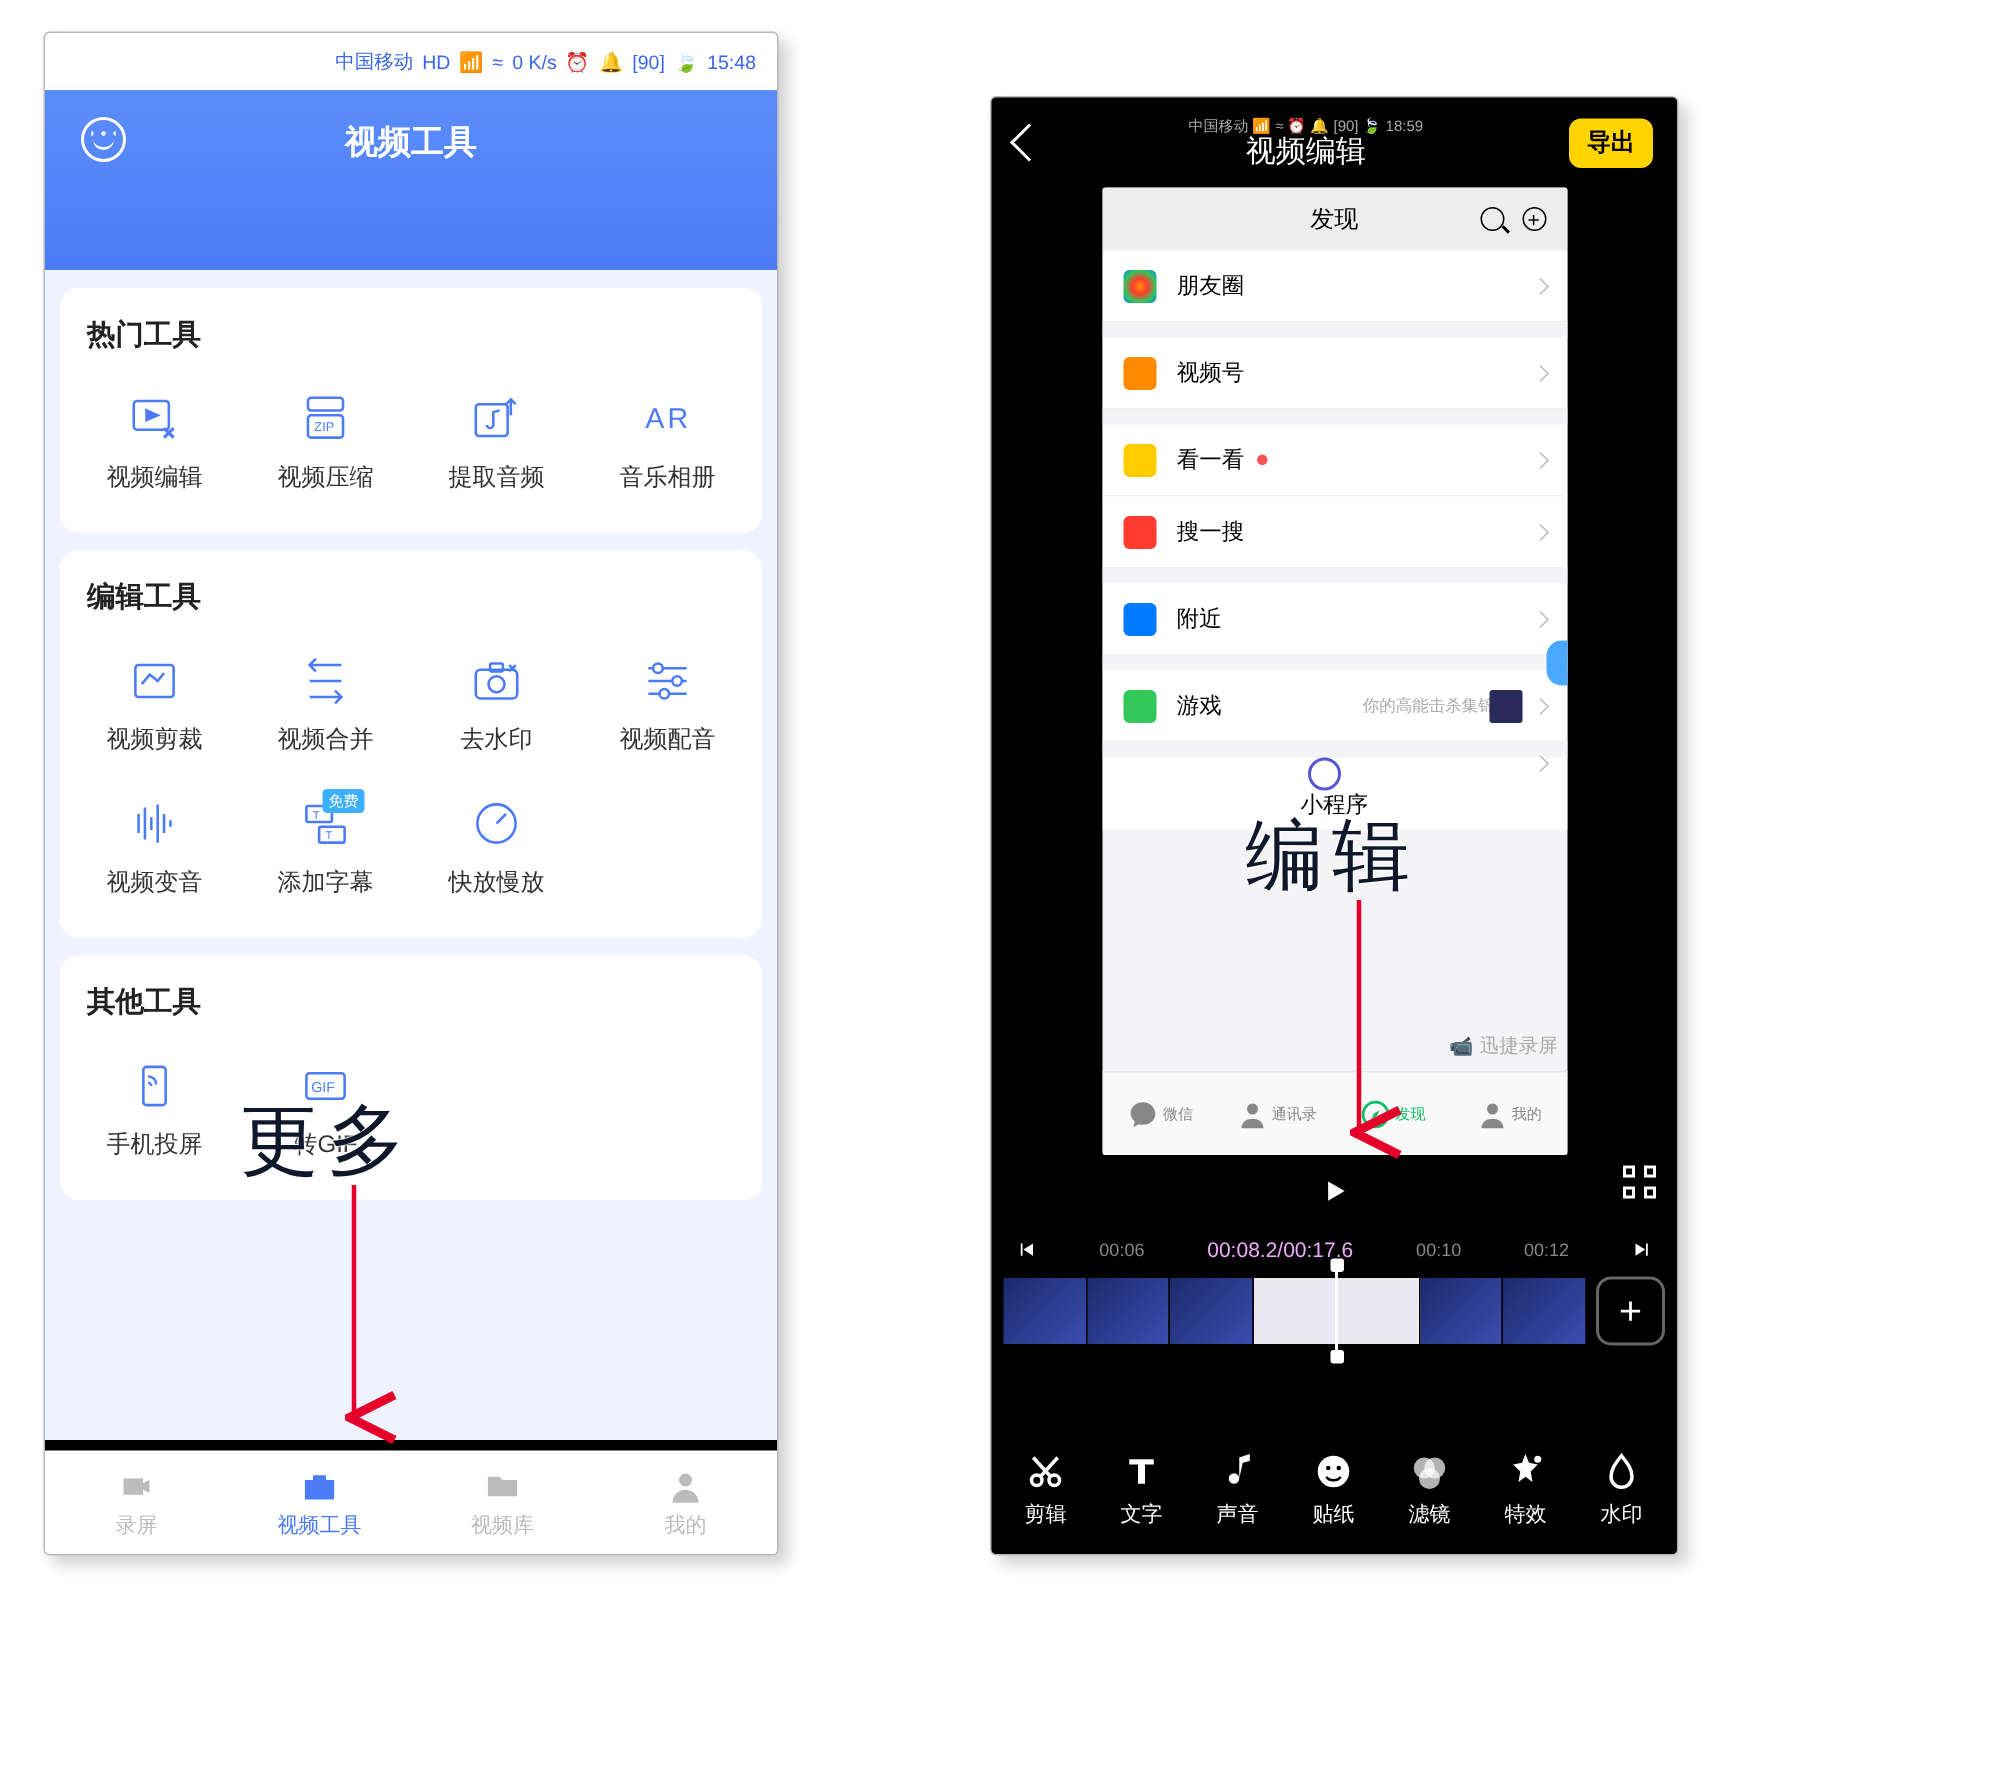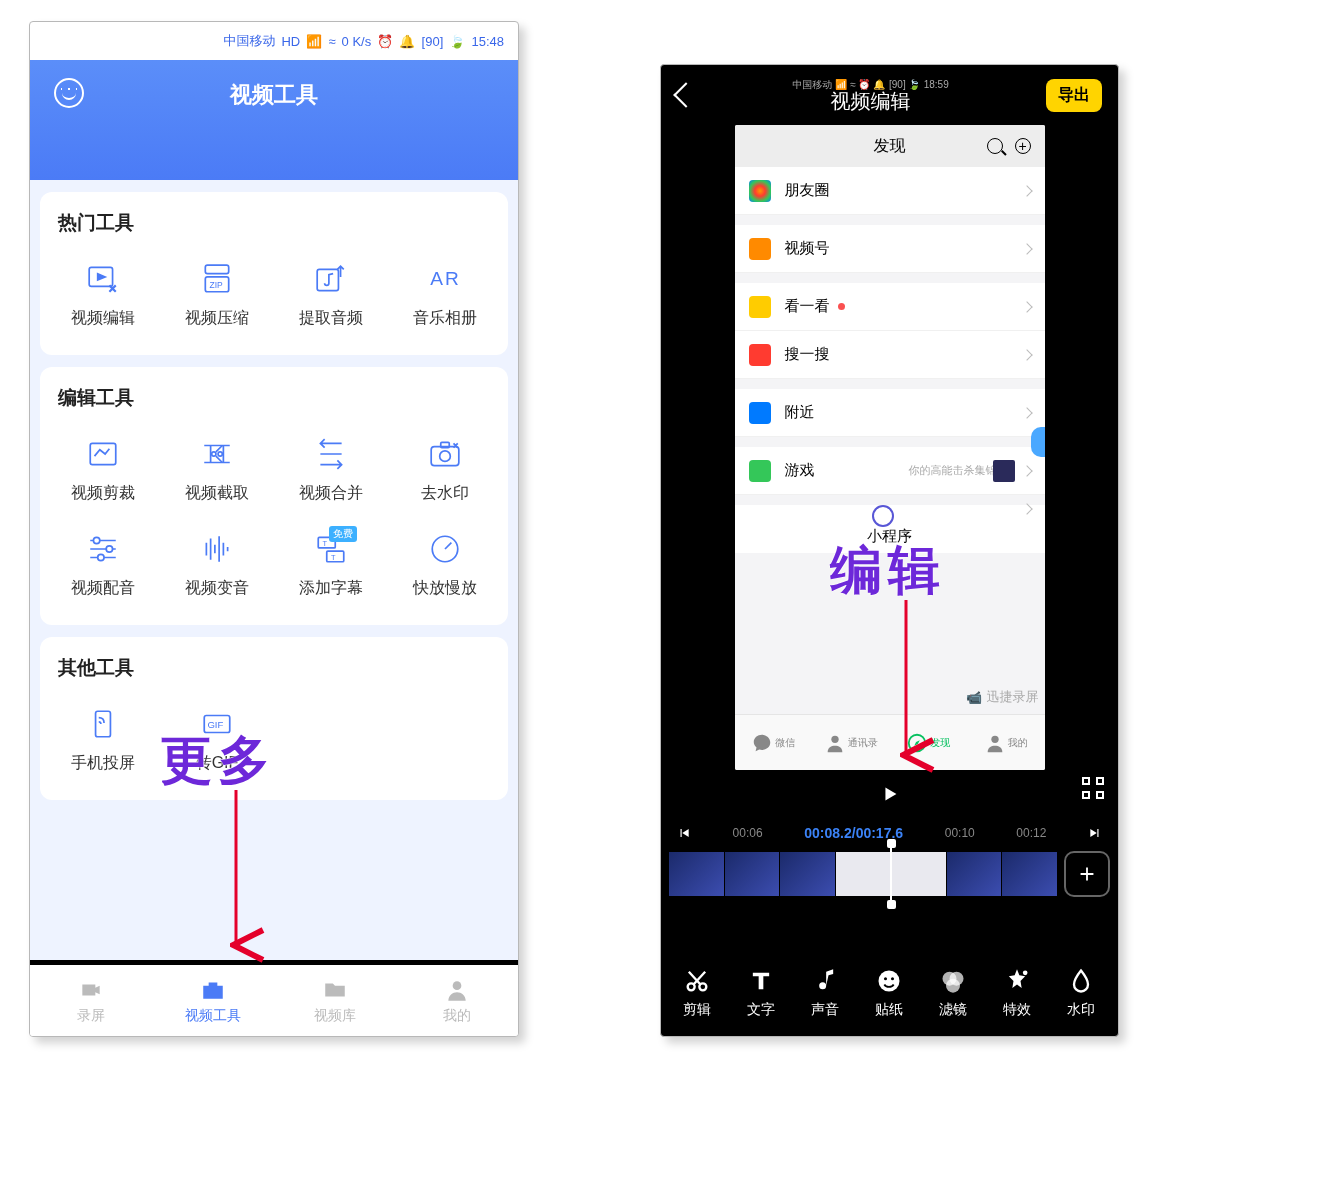--- a/index.html
+++ b/index.html
@@ -65,21 +65,21 @@
     display:flex;align-items:flex-start;justify-content:center;
   }
   .tool-item .ic svg{width:34px;height:34px;stroke:#4b7bf6;fill:none;stroke-width:1.6;}
   .tool-item .lbl { font-size:16px; color:#333; }
   .badge-free{
     position:absolute; margin-left:24px; margin-top:-6px;
     background:#3cb0ff;color:#fff;font-size:10px;padding:1px 4px;border-radius:3px;
   }
   .pl-tabbar{
     position:absolute;bottom:0;left:0;right:0;height:76px;background:#fff;
-    display:flex;border-top:5px solid #000000;
+    display:flex;border-top:7px solid #000000;
   }
   .pl-tab{flex:1;display:flex;flex-direction:column;align-items:center;justify-content:center;gap:4px;font-size:14px;color:#bbb;cursor:pointer;}
   .pl-tab.active{color:#4b7bf6;}
   .pl-tab .tb-ic{width:26px;height:26px;}
   .pl-tab .tb-ic svg{width:26px;height:26px;fill:currentColor;}
   
   .phone-right{ left:660px; top:64px; width:459px; height:973px; background:#000;}
   .pr-head{height:60px;display:flex;align-items:center;justify-content:space-between;padding:0 16px;color:#fff;}
   .back-chev{width:18px;height:18px;border-left:2.5px solid #fff;border-bottom:2.5px solid #fff;transform:rotate(45deg);cursor:pointer;}
   .pr-title-col{display:flex;flex-direction:column;align-items:center;line-height:1.1;}
@@ -110,37 +110,37 @@
   .play-btn{position:absolute;left:50%;top:718px;transform:translateX(-50%);}
   .play-btn svg{width:22px;height:22px;fill:#fff;}
   .fullscreen-ic{position:absolute;right:14px;top:712px;width:22px;height:22px;cursor:pointer;}
   .fullscreen-ic span{position:absolute;width:8px;height:8px;border:2px solid #fff;}
   .fs1{top:0;left:0;border-right:none;border-bottom:none;}
   .fs2{top:0;right:0;border-left:none;border-bottom:none;}
   .fs3{bottom:0;left:0;border-right:none;border-top:none;}
   .fs4{bottom:0;right:0;border-left:none;border-top:none;}
 
   .timeline-row{position:absolute;top:754px;left:0;right:0;height:28px;display:flex;align-items:center;justify-content:space-between;padding:0 16px;color:#888;font-size:12px;}
-  .time-center{color:#3b82f6;font-size:14px;font-weight:bold;}
+  .time-center{color:#f0abfc;font-size:14px;}
   .skipic{width:14px;height:14px;fill:#fff;}
   .frames{position:absolute;top:784px;left:8px;right:8px;height:50px;display:flex;gap:0;align-items:center;}
   .frame{flex:1;height:44px;background:linear-gradient(135deg,#1b2a6b,#3c4db0);border-right:1px solid #000;}
   .frame.light{background:#e9e9ef;}
   .playhead{position:absolute;left:50%;top:-6px;bottom:-6px;width:2.5px;background:#fff;}
   .playhead::before,.playhead::after{content:'';position:absolute;left:-3px;width:9px;height:9px;background:#fff;border-radius:2px;}
   .playhead::before{top:-4px;} .playhead::after{bottom:-4px;}
   .addclip{width:46px;height:46px;border:2px solid #666;border-radius:10px;display:flex;align-items:center;justify-content:center;margin-left:6px;flex-shrink:0;cursor:pointer;}
   .addclip svg{width:22px;height:22px;fill:#fff;}
 
   .editbar{position:absolute;bottom:0;left:0;right:0;height:86px;display:flex;padding-left:4px;align-items:center;}
   .ed{width:64px;display:flex;flex-direction:column;align-items:center;gap:6px;color:#fff;font-size:14px;cursor:pointer;flex-shrink:0;}
   .ed svg{width:28px;height:28px;fill:#fff;}
 
   
-  .anno{position:absolute;font-family:"KaiTi","STKaiti",serif;font-weight:700;color:#6d28d9;text-shadow:0 0 2px #fff,0 0 2px #fff;}
+  .anno{position:absolute;font-family:"KaiTi","STKaiti",serif;font-weight:400;color:#0f172a;text-shadow:0 0 2px #fff,0 0 2px #fff;}
   .anno-left{left:160px;top:726px;font-size:52px;letter-spacing:6px;}
   .anno-right{left:830px;top:536px;font-size:52px;letter-spacing:6px;}
   .arrow{position:absolute;}
   .arrow svg{overflow:visible;}
 </style>
 </head>
 <body>
 
 <div class="phone phone-left">
   <div class="status-bar-l">
@@ -214,31 +214,20 @@
               <svg viewBox="0 0 32 32">
                 <rect x="4" y="6" width="24" height="20" rx="2"></rect>
                 <path d="M8 18l5-6 5 4 4-5"></path>
               </svg>
             </div>
             <div class="lbl">视频剪裁</div>
           </div>
         <div class="tool-item">
             <div class="ic">
               <svg viewBox="0 0 32 32">
-                <path d="M4 8h24M4 24h24M10 8v16M22 8v16"></path>
-                <circle cx="13" cy="16" r="2"></circle>
-                <circle cx="19" cy="16" r="2"></circle>
-                <path d="M15 14l6-6M15 18l6 6"></path>
-              </svg>
-            </div>
-            <div class="lbl">视频截取</div>
-          </div>
-        <div class="tool-item">
-            <div class="ic">
-              <svg viewBox="0 0 32 32">
                 <path d="M26 6H6M10 10l-4-4 4-4M6 16h20M6 26h20M22 22l4 4-4 4"></path>
               </svg>
             </div>
             <div class="lbl">视频合并</div>
           </div>
         <div class="tool-item">
             <div class="ic">
               <svg viewBox="0 0 32 32">
                 <rect x="3" y="9" width="26" height="18" rx="3"></rect>
                 <circle cx="16" cy="18" r="5"></circle>

